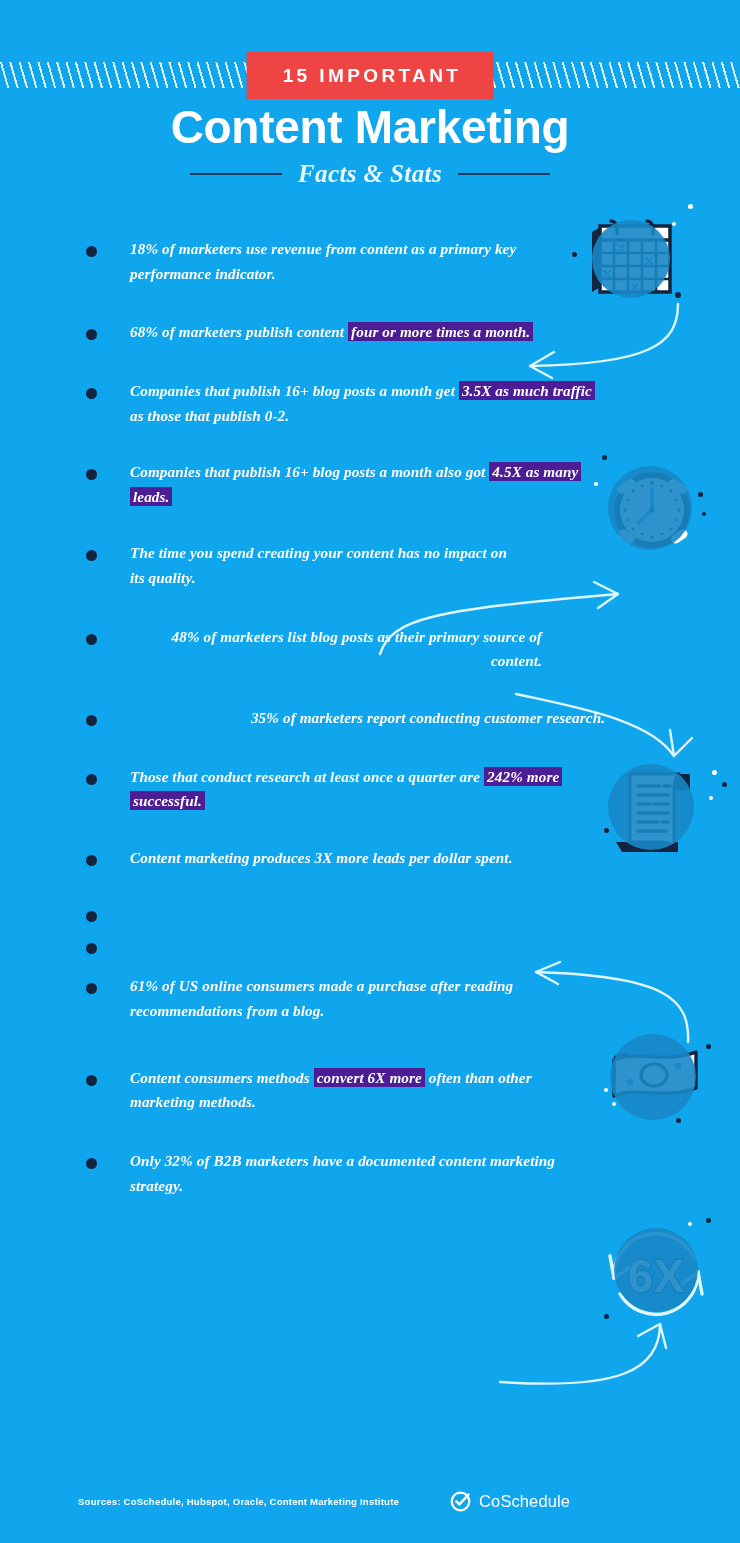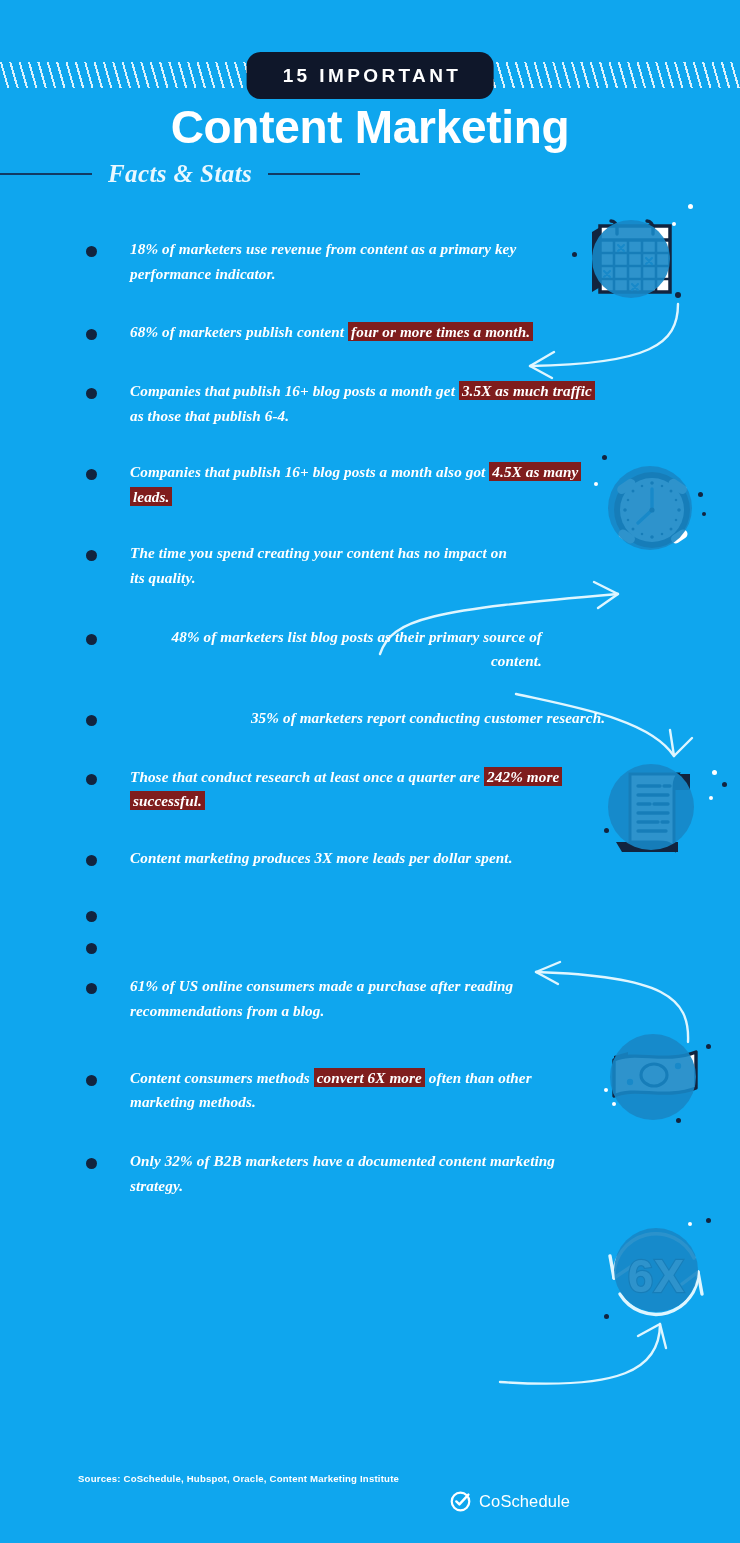--- a/index.html
+++ b/index.html
@@ -34,49 +34,49 @@
       rgba(255,255,255,.85) 7px,
       rgba(255,255,255,.85) 9px
     );
   }
 
   .badge {
     position:absolute;
     top:52px;
     left:50%;
     transform:translateX(-50%);
-    background:#0f172a;
+    background:#ef4444;
     color:#FFFFFF;
     font-size:19px;
     font-weight:bold;
     letter-spacing:3.4px;
     padding:13px 32px 12px 36px;
     z-index:3;
     white-space:nowrap;
-    border-radius:14px;
   }
 
   .main-title {
     position:absolute;
     top:104px;
     width:100%;
     text-align:center;
     color:#FFFFFF;
     font-size:46px;
     font-weight:bold;
     letter-spacing:-0.3px;
     line-height:1;
   }
 
   .subtitle-row {
     position:absolute;
     top:160px;
     width:100%;
     display:flex;
     align-items:center;
+    justify-content:center;
     gap:16px;
   }
   .sub-line { width:92px; height:2px; background:#123A63; }
   .subtitle {
     color:#EAF8FF;
     font-size:25px;
     font-style:italic;
     font-family:"Liberation Serif", serif;
     font-weight:bold;
     letter-spacing:.4px;
@@ -111,21 +111,21 @@
     color:#FFFFFF;
     font-size:15.2px;
     font-style:italic;
     font-family:"Liberation Serif", serif;
     font-weight:bold;
     line-height:1.62;
     letter-spacing:.1px;
     max-width:none;
   }
   .fact-text .hl {
-    background:#7f1d1d;
+    background:#4c1d95;
     padding:1px 3px;
     box-decoration-break:clone;
     -webkit-box-decoration-break:clone;
   }
   .w-narrow .fact-text { max-width:392px; }
   .w-mid .fact-text { max-width:412px; }
   .w-wide .fact-text { max-width:470px; }
 
   
   .dot { position:absolute; border-radius:50%; }
@@ -141,20 +141,21 @@
     opacity:.9;
   }
 
   
   .footer {
     position:absolute;
     left:0; bottom:0;
     width:596px;
     height:70px;
     display:flex;
+    align-items:center;
     justify-content:space-between;
     padding:0 26px 14px 78px;
   }
   .sources {
     color:#FFFFFF;
     font-size:9.6px;
     font-weight:bold;
     letter-spacing:.2px;
   }
   .logo { display:flex; align-items:center; gap:7px; }
@@ -332,21 +333,21 @@
       <div class="fact-text"><span>18% of marketers use revenue from content as a primary key performance indicator.</span></div>
     </div>
 
     <div class="fact w-mid" style="margin-bottom:34px;">
       <span class="bullet"></span>
       <div class="fact-text"><span>68% of marketers  publish content </span><span class="hl">four or more times a month.</span></div>
     </div>
 
     <div class="fact w-wide" style="margin-bottom:32px;">
       <span class="bullet"></span>
-      <div class="fact-text"><span>Companies that publish 16+ blog posts a month get </span><span class="hl">3.5X as much traffic</span><span> as those that publish 6-4.</span></div>
+      <div class="fact-text"><span>Companies that publish 16+ blog posts a month get </span><span class="hl">3.5X as much traffic</span><span> as those that publish 0-2.</span></div>
     </div>
 
     <div class="fact w-wide" style="margin-bottom:32px;">
       <span class="bullet"></span>
       <div class="fact-text"><span>Companies that publish 16+ blog posts a month also got </span><span class="hl">4.5X as many leads.</span></div>
     </div>
 
     <div class="fact w-narrow" style="margin-bottom:34px;">
       <span class="bullet"></span>
       <div class="fact-text"><span>The time you spend creating your content has no impact on its quality.</span></div>

